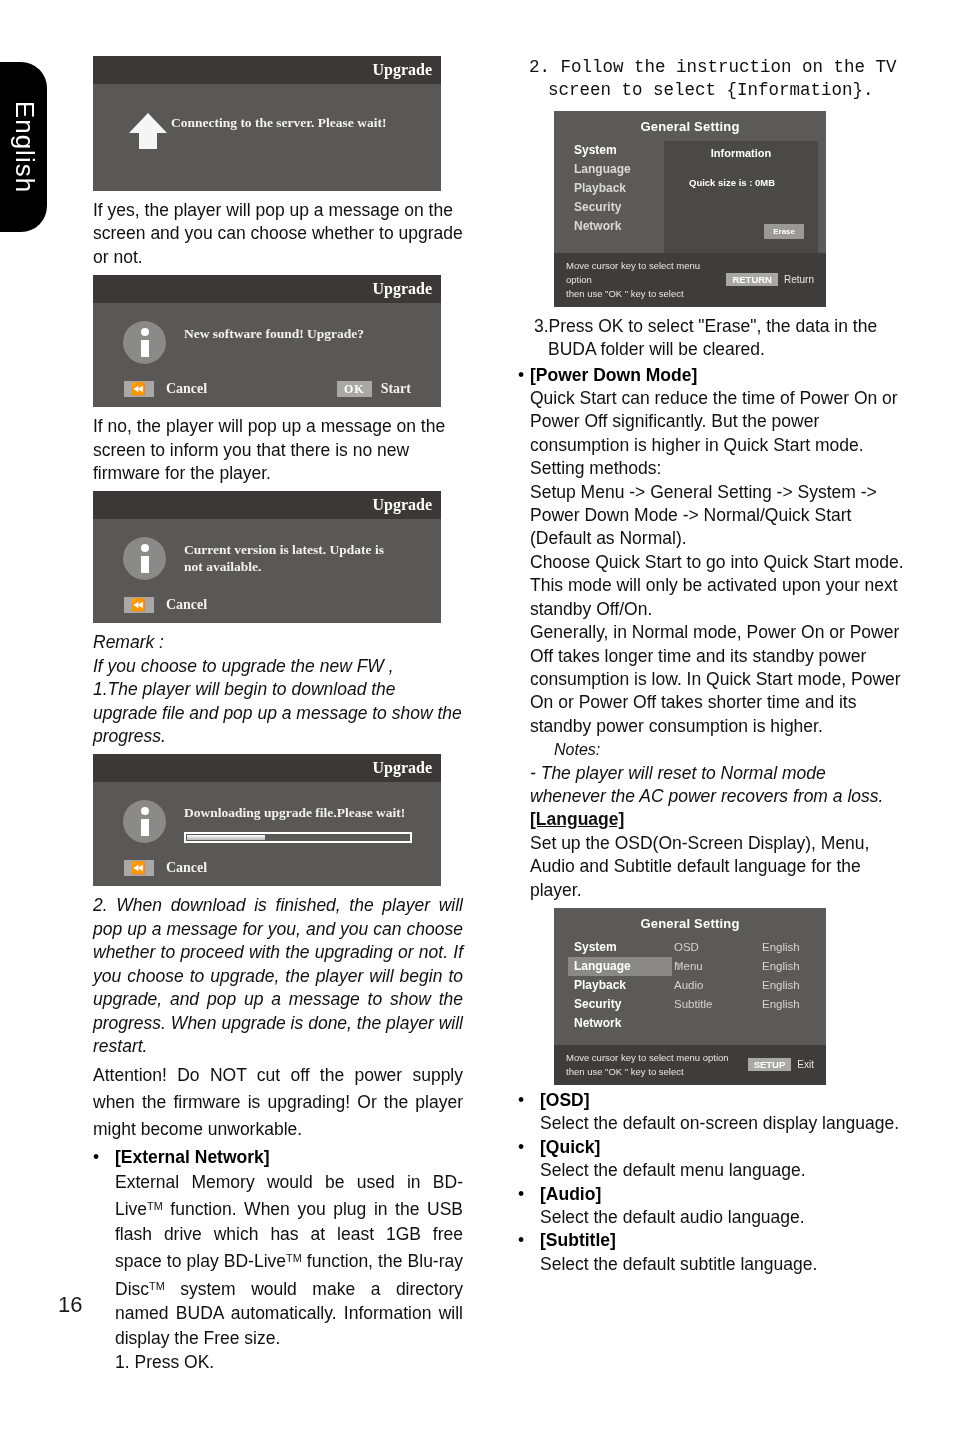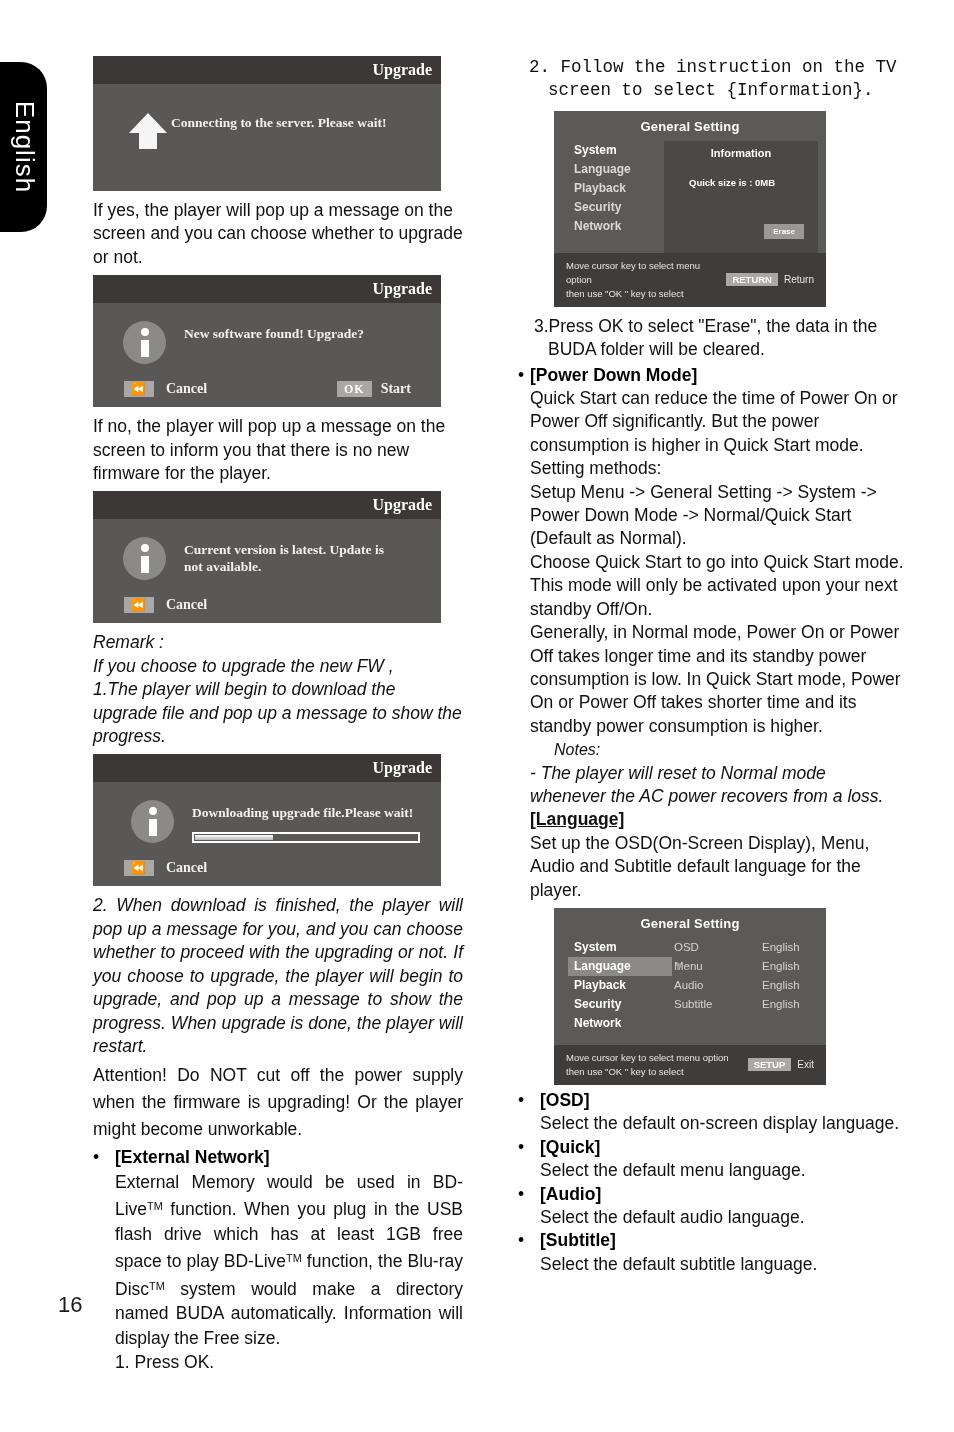--- a/index.html
+++ b/index.html
@@ -239,21 +239,21 @@
     <p class="p ital">Remark :</p>
     <p class="p ital">If you choose to upgrade the new FW ,</p>
     <p class="p ital">1.The player will begin to download the upgrade file and pop up a message to show the progress.</p>
     <div class="sp6"></div>
 
     <div class="osd">
       <div class="title">
         <span>Upgrade</span>
       </div>
       <div class="body" style="height:94px;position:relative;">
-        <div style="display:flex;align-items:flex-start;padding:8px 0 0 30px;margin-left:8px;">
+        <div style="display:flex;align-items:flex-start;padding:8px 0 0 30px;">
           <span class="info-icon">
             <span class="dot"></span>
               <span class="stem"></span>
           </span>
           <div style="padding-left:18px;">
             <div class="osd-msg" style="padding-top:4px;">Downloading upgrade file.Please wait!</div>
             <div class="progbar" style="margin-top:11px;">
               <span class="fill" style="width: 35%;"></span>
             </div>
           </div>

